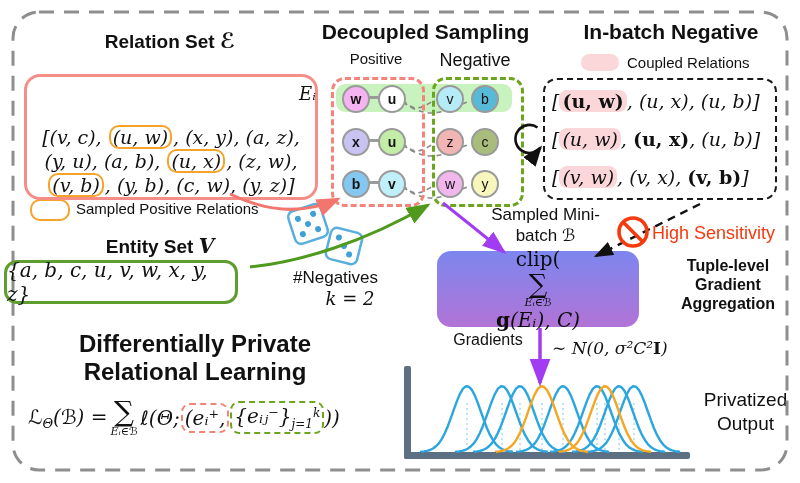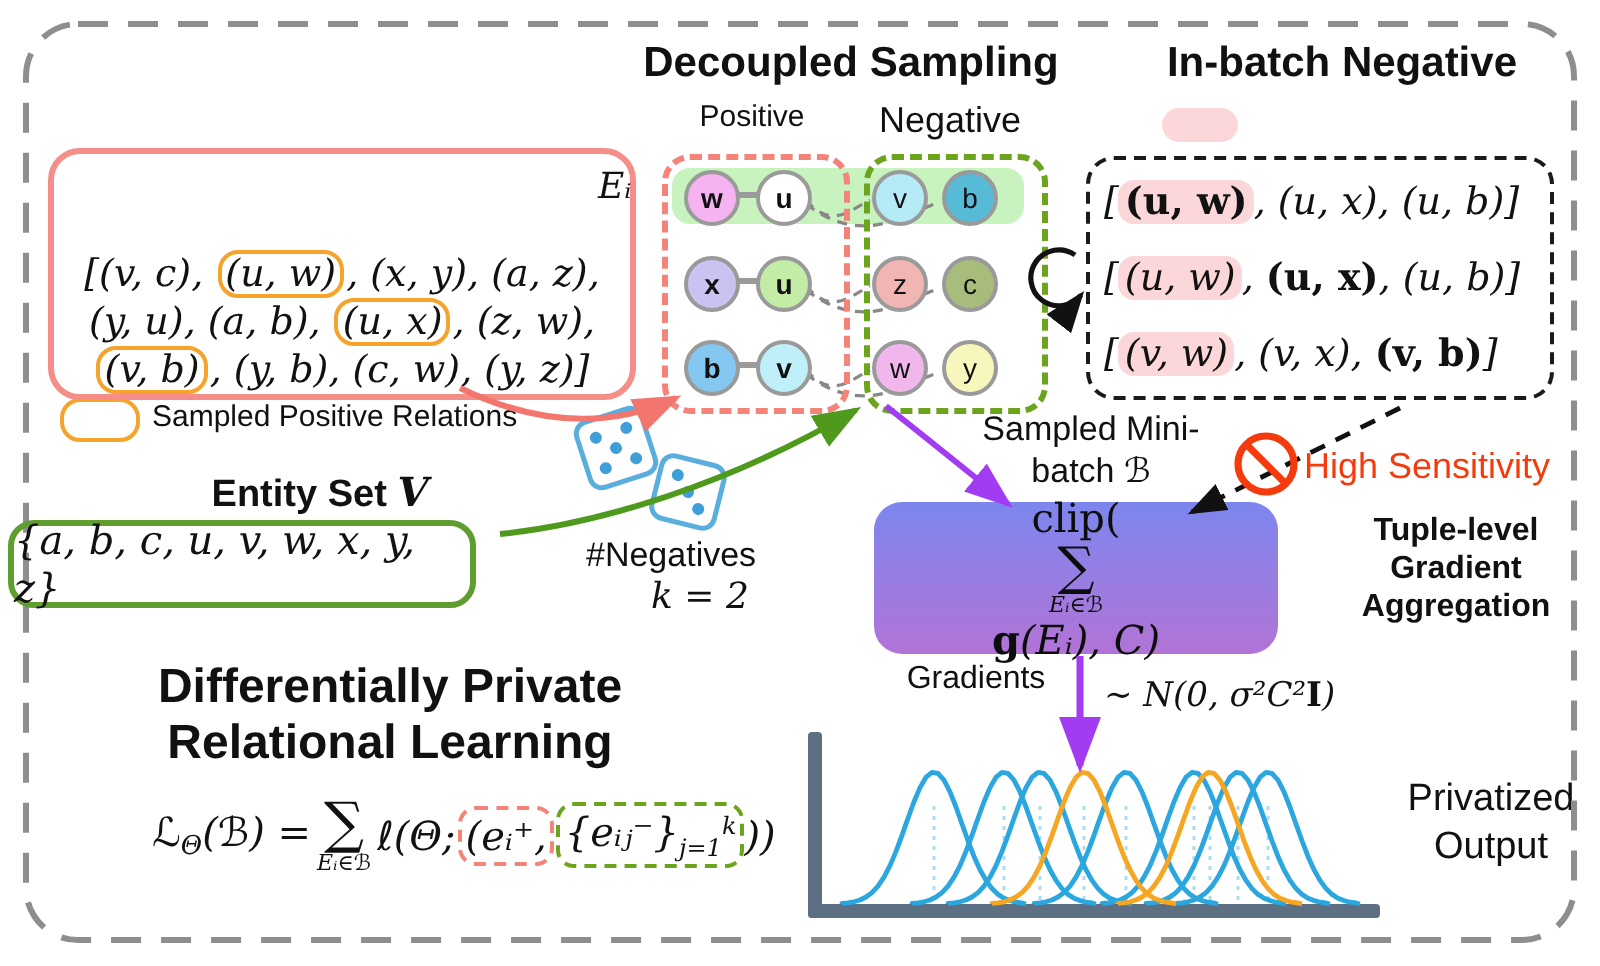--- a/index.html
+++ b/index.html
@@ -24,21 +24,21 @@
   .legend-text{left:76px;top:200px;font-size:15px;}
 
   
   .ent-title{left:50px;top:234px;width:220px;font-size:19px;}
   .ent-sym{font-size:20px;}
   .ent-box{left:4px;top:260px;width:228px;height:38px;border:3px solid #5f9e2e;border-radius:13px;
            display:flex;align-items:center;justify-content:center;font-size:20px;z-index:2;}
 
   
   .dp-title{left:30px;top:330px;width:330px;font-size:24px;line-height:28px;}
-  .loss{left:28px;top:398px;display:flex;align-items:center;font-size:20px;white-space:nowrap;margin-left:48px;}
+  .loss{left:28px;top:398px;display:flex;align-items:center;font-size:20px;white-space:nowrap;}
   .loss .sub{font-size:13px;vertical-align:-4px;}
   .sumcol{display:inline-flex;flex-direction:column;align-items:center;line-height:1;margin:0 3px;}
   .sum{font-size:28px;font-style:normal;}
   .sumsub{font-size:11px;margin-top:0px;}
   .fredbox{border:2px dashed #f4837a;border-radius:9px;padding:1px 2px;margin:0 1px;}
   .fgreenbox{border:2px dashed #6da41e;border-radius:9px;padding:1px 2px;}
   .supk{font-size:12px;vertical-align:6px;}
   .subj{font-size:12px;vertical-align:-5px;}
 
   
@@ -143,20 +143,24 @@
         <path d="M551,452 L551,451.7 L554,451.4 L557,450.9 L560,450.0 L563,448.5 L566,446.3 L569,443.1 L572,438.6 L575,432.8 L578,425.7 L581,417.7 L584,409.1 L587,400.9 L590,393.8 L593,388.6 L596,386.2 L599,386.7 L602,390.1 L605,395.9 L608,403.5 L611,412.0 L614,420.4 L617,428.2 L620,434.9 L623,440.2 L626,444.3 L629,447.2 L632,449.1 L635,450.3 L638,451.1 L641,451.5 L643,452" fill="none" stroke="#2ba6de" stroke-width="2.4" stroke-linejoin="round"></path>
         <path d="M573,452 L573,451.7 L576,451.4 L579,450.9 L582,450.0 L585,448.5 L588,446.3 L591,443.1 L594,438.6 L597,432.8 L600,425.7 L603,417.7 L606,409.1 L609,400.9 L612,393.8 L615,388.6 L618,386.2 L621,386.7 L624,390.1 L627,395.9 L630,403.5 L633,412.0 L636,420.4 L639,428.2 L642,434.9 L645,440.2 L648,444.3 L651,447.2 L654,449.1 L657,450.3 L660,451.1 L663,451.5 L665,452" fill="none" stroke="#2ba6de" stroke-width="2.4" stroke-linejoin="round"></path>
         <path d="M588,452 L588,451.7 L591,451.4 L594,450.9 L597,450.0 L600,448.5 L603,446.3 L606,443.1 L609,438.6 L612,432.8 L615,425.7 L618,417.7 L621,409.1 L624,400.9 L627,393.8 L630,388.6 L633,386.2 L636,386.7 L639,390.1 L642,395.9 L645,403.5 L648,412.0 L651,420.4 L654,428.2 L657,434.9 L660,440.2 L663,444.3 L666,447.2 L669,449.1 L672,450.3 L675,451.1 L678,451.5 L680,452" fill="none" stroke="#2ba6de" stroke-width="2.4" stroke-linejoin="round"></path>
         <path d="M496,452 L496,451.7 L499,451.4 L502,450.9 L505,450.0 L508,448.5 L511,446.3 L514,443.1 L517,438.6 L520,432.8 L523,425.7 L526,417.7 L529,409.1 L532,400.9 L535,393.8 L538,388.6 L541,386.2 L544,386.7 L547,390.1 L550,395.9 L553,403.5 L556,412.0 L559,420.4 L562,428.2 L565,434.9 L568,440.2 L571,444.3 L574,447.2 L577,449.1 L580,450.3 L583,451.1 L586,451.5 L588,452" fill="none" stroke="#f5a623" stroke-width="2.4" stroke-linejoin="round"></path>
         <path d="M559,452 L559,451.7 L562,451.4 L565,450.9 L568,450.0 L571,448.5 L574,446.3 L577,443.1 L580,438.6 L583,432.8 L586,425.7 L589,417.7 L592,409.1 L595,400.9 L598,393.8 L601,388.6 L604,386.2 L607,386.7 L610,390.1 L613,395.9 L616,403.5 L619,412.0 L622,420.4 L625,428.2 L628,434.9 L631,440.2 L634,444.3 L637,447.2 L640,449.1 L643,450.3 L646,451.1 L649,451.5 L651,452" fill="none" stroke="#f5a623" stroke-width="2.4" stroke-linejoin="round"></path>
       </g>
   </svg>
 
   <div class="abs band"></div>
 
+  <div class="abs rel-title hd ctr">
+    <span>Relation Set</span>
+    <span class="rel-sym">ℰ</span>
+  </div>
   <div class="abs pink-box math">
     <div class="rel-line">
       <span>[(v, c), </span><span class="orange-tuple">(u, w)</span><span>, (x, y), (a, z),</span>
     </div>
     <div class="rel-line">
       <span>(y, u), (a, b), </span><span class="orange-tuple">(u, x)</span><span>, (z, w),</span>
     </div>
     <div class="rel-line">
       <span></span><span class="orange-tuple">(v, b)</span><span>, (y, b), (c, w), (y, z)]</span>
     </div>
@@ -232,20 +236,21 @@
     </div>
   <div class="node" style="left: 471px; top: 170px; background: rgb(247, 247, 189);">
       <span>y</span>
     </div>
 
   <div class="abs negk1">#Negatives</div>
   <div class="abs negk2 math ctr">k = 2</div>
 
   <div class="abs inb-title hd ctr">In-batch Negative</div>
   <div class="abs inb-pill"></div>
+  <div class="abs inb-ltext">Coupled Relations</div>
   <div class="abs inb-box math">
     <div class="inb-row">
       <span>[</span><span class="cpill bf">(u, w)</span><span></span><span class="bf"></span><span>, (u, x), (u, b)]</span>
     </div>
     <div class="inb-row">
       <span>[</span><span class="cpill">(u, w)</span><span>, </span><span class="bf">(u, x)</span><span>, (u, b)]</span>
     </div>
     <div class="inb-row">
       <span>[</span><span class="cpill">(v, w)</span><span>, (v, x), </span><span class="bf">(v, b)</span><span>]</span>
     </div>

